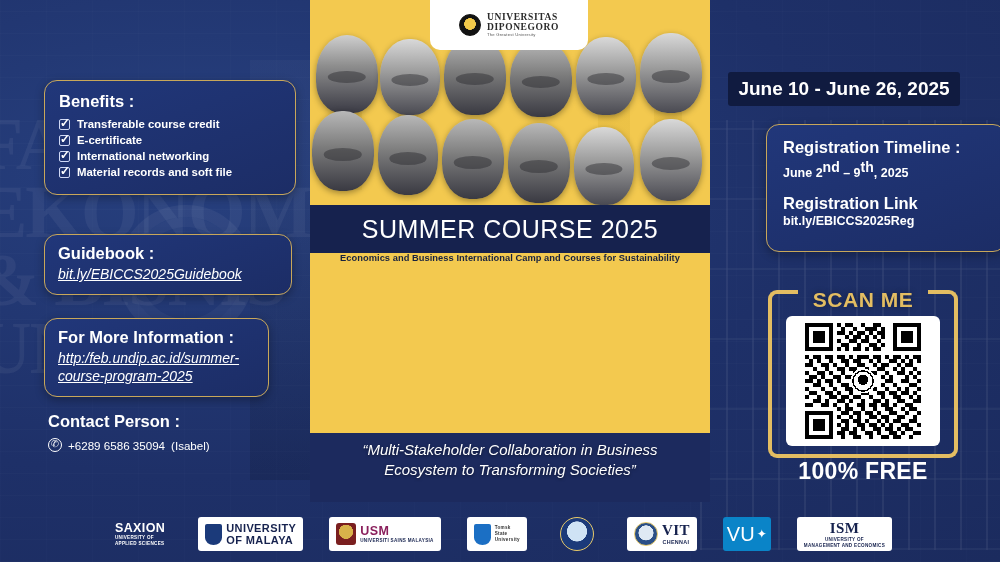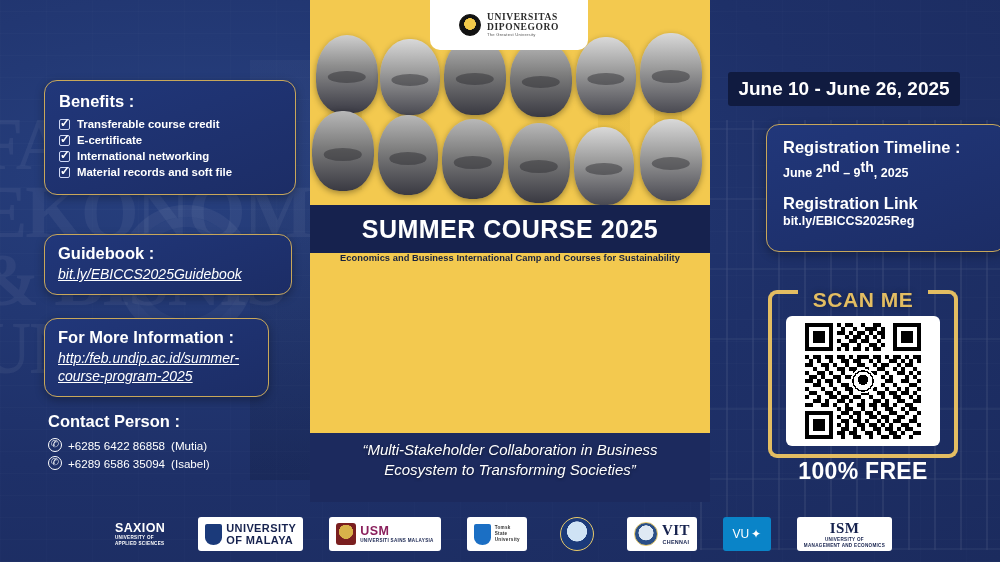--- a/index.html
+++ b/index.html
@@ -91,21 +91,21 @@
   }
   .face.hijab { background:linear-gradient(180deg,#cfcfcf 0%,#8d8d8d 40%,#3a3a44 100%);
     border-radius:50% 50% 40% 40%; }
   .face.dark { background:linear-gradient(180deg,#b8b8b8 0%,#7c7c7c 45%,#3a3a42 100%); }
 
   .summer-bar {
     position:absolute; left:0; top:205px; width:400px; height:48px;
     background:#16224e; display:flex; align-items:center; justify-content:center;
   }
   .summer-bar span {
-    color:#fff; font-size:25px; font-weight:bold; letter-spacing:.5px;
+    color:#fff; font-size:25px; font-weight:normal; letter-spacing:.5px;
   }
   .ebiccs-band {
     position:absolute; left:0; top:253px; width:400px; height:180px;
     background:#F3C94F; display:flex; flex-direction:column;
     align-items:center; justify-content:flex-start; padding-top:4px;
   }
   .ebiccs {
     font-size:102px; font-weight:bold; letter-spacing:-2px; line-height:1.02;
     background:linear-gradient(180deg,#26418c 0%,#3b63c4 42%,#1b2c66 100%);
     -webkit-background-clip:text; background-clip:text; color:transparent;
@@ -227,21 +227,21 @@
   }
   .circle-seal {
     width:34px; height:34px; border-radius:50%; flex:none;
     background:radial-gradient(circle at 50% 42%, #cfe3f5 0 40%, #1b3a7a 42% 78%, #d8b24a 80% 100%);
     border:1.5px solid #e7c969;
   }
   .vu-tile {
     background:#0a84c8; color:#fff; width:48px; height:34px; border-radius:3px;
     display:flex; align-items:center; justify-content:center; gap:2px;
   }
-  .vu-tile .main { font-size:12px; }
+  .vu-tile .main { font-size:20px; }
 </style>
 </head>
 <body>
 
 <div class="poster">
 
   <div class="bg-base"></div>
   <div class="bg-bricks"></div>
   <div class="wm-left">FAK EKONOMIKA &amp; BISNIS UNIVER</div>
   <div class="wm-seal"></div>
@@ -324,25 +324,20 @@
     <a class="link" href="#">
       <span>http:/feb.undip.ac.id/summer-</span>
       <span>course-program-2025</span>
     </a>
   </div>
 
   <div id="contact">
     <h3>Contact Person :</h3>
     <div class="phone">
       <span class="wa"></span>
-      <span>+6285 6422 86858</span>
-      <span>(Mutia)</span>
-    </div>
-    <div class="phone">
-      <span class="wa"></span>
       <span>+6289 6586 35094</span>
       <span>(Isabel)</span>
     </div>
   </div>
 
   <div class="date-banner">
     <span>June 10 - June 26, 2025</span>
   </div>
 
   <div class="card" id="regcard">

